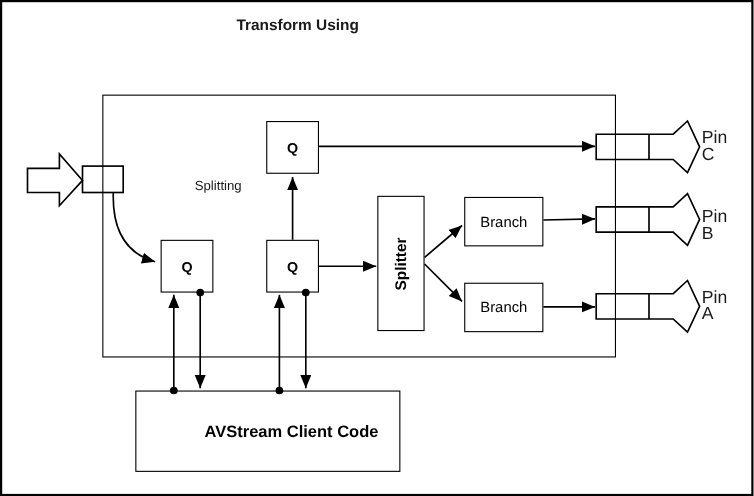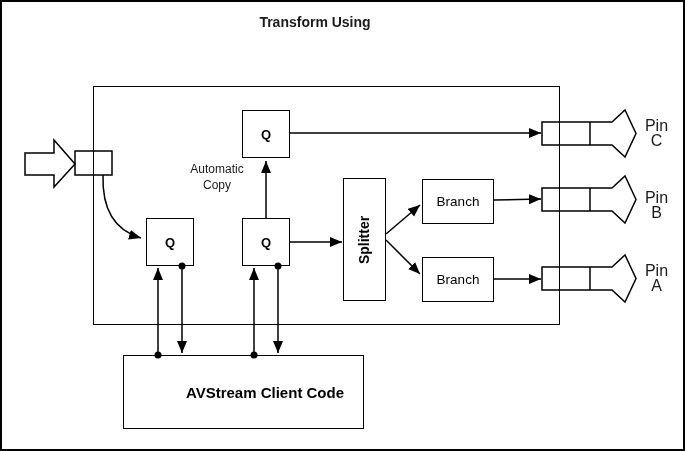--- a/index.html
+++ b/index.html
@@ -20,21 +20,21 @@
     border: 1.5px solid #000000;
     background: transparent;
     display: flex;
     align-items: center;
     justify-content: center;
     color: #000000;
   }
   .label {
     position: absolute;
     color: #1a1a1a;
-    text-align: center;
+    text-align: left;
   }
   #title {
     left: 213px; top: 11px; width: 200px;
     font-size: 14px; font-weight: bold; line-height: 19px;
     color: #1a1a1a;
   }
   .q-box { width: 48px; height: 48px; font-size: 13px; font-weight: bold; }
   #queue-3 { left: 240px; top: 108px; }
   #queue-1 { left: 144px; top: 216px; }
   #queue-2 { left: 240px; top: 216px; }
@@ -106,22 +106,21 @@
   </div>
   <div id="branch-2" class="box branch-box">
     <span>Branch</span>
   </div>
 
   <div id="client-code-box" class="box">
     <span>AVStream Client Code</span>
   </div>
 
   <div id="automatic-copy-label" class="label">
-    <div>Automatic</div>
-    <div>Copy</div>
+    <div>Splitting</div>
   </div>
 
   <div id="pin-c-label" class="label pin-label">
     <div>Pin</div>
     <div>C</div>
   </div>
   <div id="pin-b-label" class="label pin-label">
     <div>Pin</div>
     <div>B</div>
   </div>

